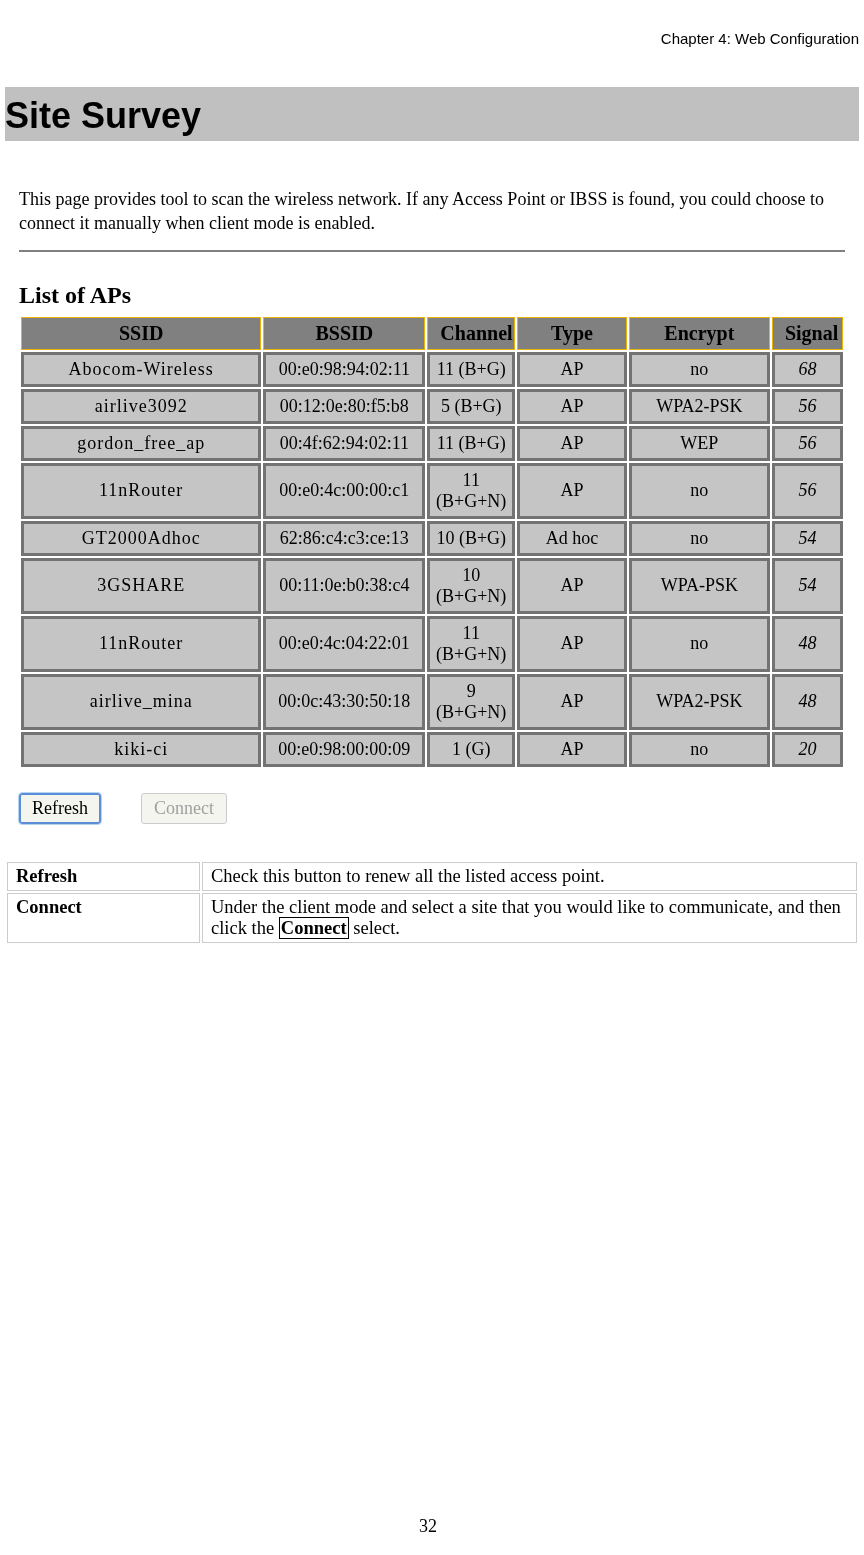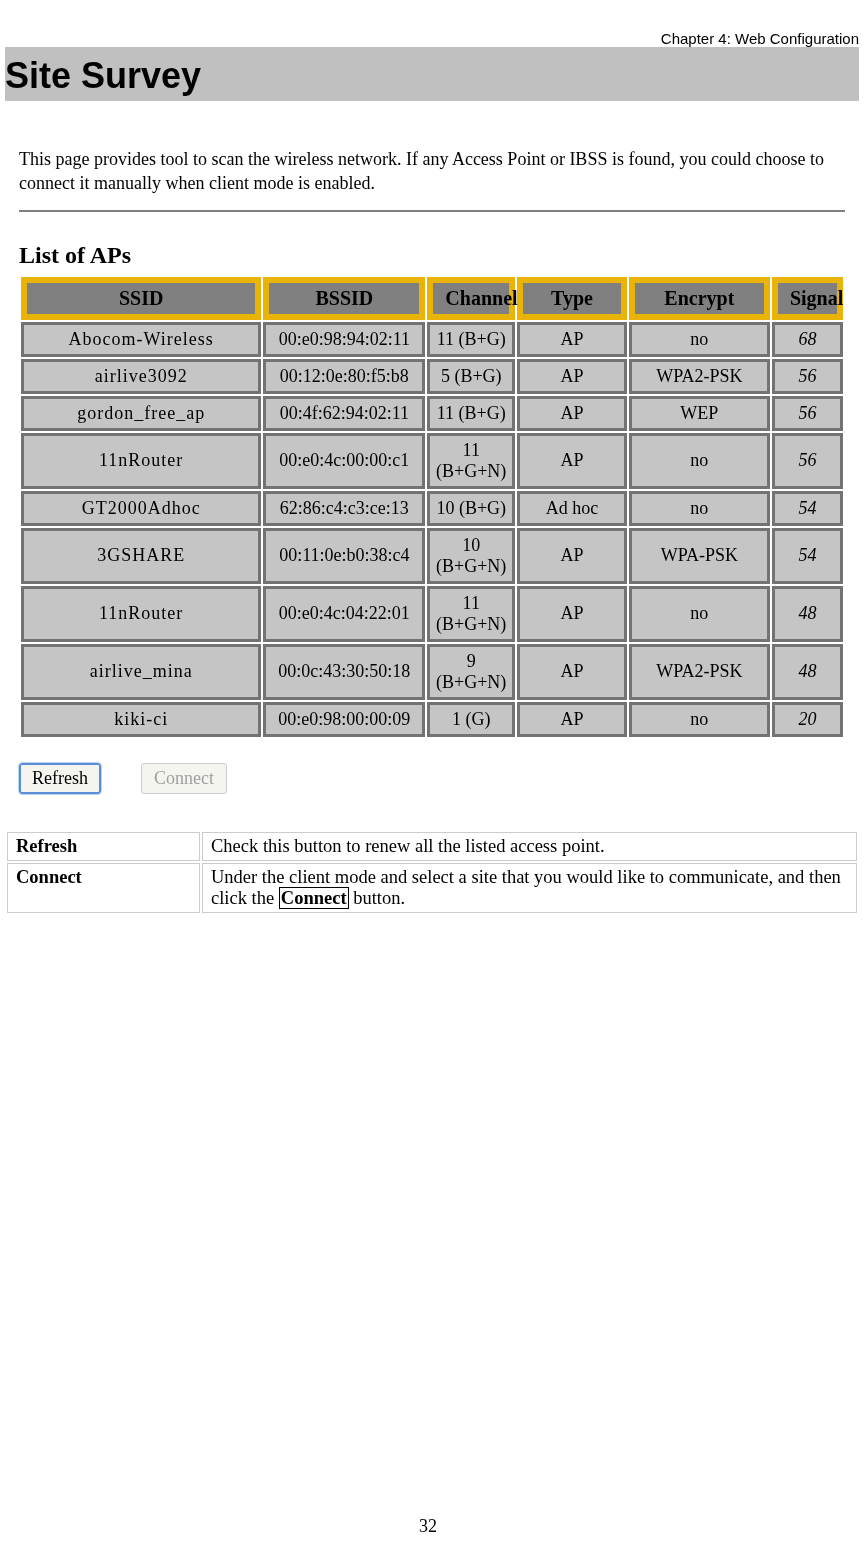--- a/index.html
+++ b/index.html
@@ -13,20 +13,21 @@
   .page {
     padding: 30px 5px 10px 5px;
     position: relative;
     min-height: 1555px;
     box-sizing: border-box;
   }
   .chapter-header {
     text-align: right;
     font-family: Arial, sans-serif;
     font-size: 15px;
+    margin-bottom: 40px;
     padding-right: 0;
   }
   .section-title-bar {
     background: #c0c0c0;
     padding: 8px 0 4px 0;
     margin-bottom: 10px;
   }
   .section-title {
     font-family: Verdana, Arial, sans-serif;
     font-weight: bold;
@@ -68,21 +69,21 @@
     table-layout: fixed;
   }
   table.ap-table th {
     background: #808080;
     color: #000;
     font-family: "Times New Roman", serif;
     font-weight: bold;
     font-size: 20px;
     padding: 4px 12px;
     text-align: center;
-    border: 6px solid #eab308;
+    border: 1px solid #eab308;
   }
   table.ap-table td {
     background: #c5c5c5;
     font-family: "Times New Roman", serif;
     font-size: 18px;
     text-align: center;
     padding: 4px 2px;
     border: 3px solid #737373;
   }
   .mono { font-family: "Courier New", monospace; letter-spacing: 1px; }
@@ -260,20 +261,20 @@
 
   <table class="desc-table">
     <tbody>
         <tr>
       <td class="term">Refresh</td>
       <td>Check this button to renew all the listed access point.</td>
     </tr>
     <tr>
       <td class="term">Connect</td>
       <td>
-        <span>Under the client mode and select a site that you would like to communicate, and then click the </span><span class="boxed">Connect</span><span> button.</span>
+        <span>Under the client mode and select a site that you would like to communicate, and then click the </span><span class="boxed">Connect</span><span> select.</span>
       </td>
     </tr>
   </tbody>
     </table>
 
   <div class="page-number">32</div>
 </div>
 
 </body></html>

